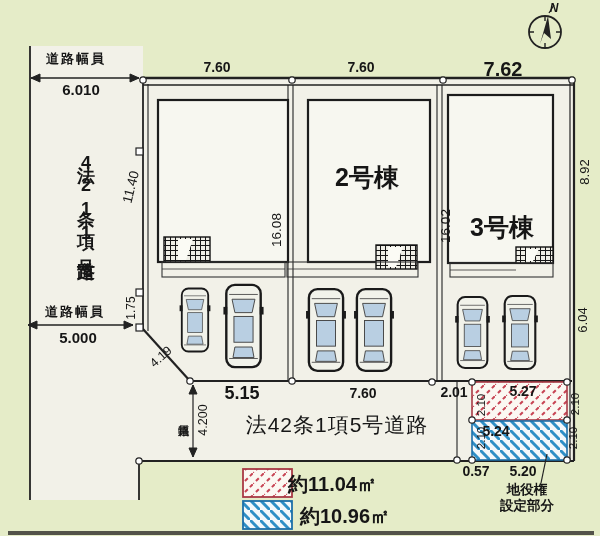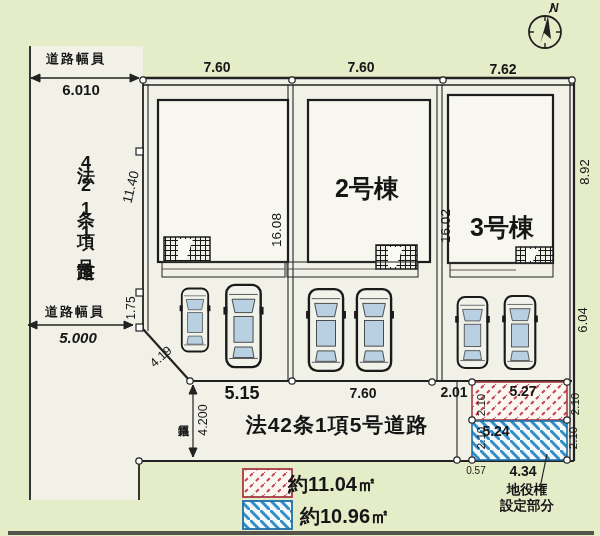--- a/index.html
+++ b/index.html
@@ -151,54 +151,54 @@
 
   <rect x="8" y="531" width="586" height="4" fill="#53534a"></rect>
 </svg>
 
 <div class="t" style="left:554px;top:8px;font-size:12px;font-weight:bold;font-style:italic;">N</div>
 
 <div class="t" style="left:76px;top:58px;font-size:13px;letter-spacing:2px;font-weight:600;">道路幅員</div>
 <div class="t" style="left:81px;top:89px;font-size:15px;font-weight:600;">6.010</div>
 <div class="t vert" style="left:86px;top:201px;font-size:18px;font-weight:600;">法42条1項1号道路</div>
 <div class="t" style="left:75px;top:311px;font-size:13px;letter-spacing:2px;font-weight:600;">道路幅員</div>
-<div class="t" style="left:78px;top:337px;font-size:15px;font-weight:600;font-style:italic;">5.000</div>
+<div class="t" style="left:78px;top:337px;font-size:15px;font-weight:600;">5.000</div>
 
 <div class="t" style="left:131px;top:187px;font-size:13.5px;transform:translate(-50%,-50%) rotate(-76deg);">11.40</div>
 <div class="t" style="left:131px;top:308px;font-size:12px;transform:translate(-50%,-50%) rotate(-90deg);">1.75</div>
 <div class="t" style="left:161px;top:357px;font-size:12.5px;transform:translate(-50%,-50%) rotate(-42deg);">4.19</div>
 <div class="t vert" style="left:183px;top:416px;font-size:11.5px;letter-spacing:0;">道路幅員</div>
 <div class="t" style="left:203px;top:420px;font-size:12.5px;transform:translate(-50%,-50%) rotate(-90deg);">4.200</div>
 
 <div class="t" style="left:217px;top:67px;font-size:14px;font-weight:600;">7.60</div>
 <div class="t" style="left:361px;top:67px;font-size:14px;font-weight:600;">7.60</div>
-<div class="t" style="left:503px;top:69px;font-size:14px;font-weight:600;">7.62</div>
-
-<div class="t" style="left:367px;top:188px;font-size:25px;font-weight:600;">2号棟</div>
+<div class="t" style="left:503px;top:69px;font-size:20px;font-weight:600;">7.62</div>
+
+<div class="t" style="left:367px;top:177px;font-size:25px;font-weight:600;">2号棟</div>
 <div class="t" style="left:502px;top:180px;font-size:25px;font-weight:600;margin-top:47px;">3号棟</div>
 
 <div class="t" style="left:277px;top:230px;font-size:13.5px;transform:translate(-50%,-50%) rotate(-90deg);">16.08</div>
 <div class="t" style="left:446px;top:226px;font-size:13.5px;transform:translate(-50%,-50%) rotate(-90deg);">16.02</div>
 <div class="t" style="left:584px;top:172px;font-size:13px;transform:translate(-50%,-50%) rotate(-90deg);">8.92</div>
 <div class="t" style="left:582px;top:320px;font-size:13px;transform:translate(-50%,-50%) rotate(-90deg);">6.04</div>
 
 <div class="t" style="left:242px;top:393px;font-size:18px;font-weight:600;text-align:right;">5.15</div>
 <div class="t" style="left:363px;top:393px;font-size:14px;font-weight:600;">7.60</div>
 <div class="t" style="left:454px;top:392px;font-size:14px;font-weight:600;">2.01</div>
 
 <div class="t" style="left:523px;top:391px;font-size:14px;font-weight:600;">5.27</div>
 <div class="t" style="left:482px;top:405px;font-size:11.5px;transform:translate(-50%,-50%) rotate(-90deg);">2.10</div>
 <div class="t" style="left:576px;top:404px;font-size:11.5px;transform:translate(-50%,-50%) rotate(-90deg);">2.10</div>
 <div class="t" style="left:496px;top:431px;font-size:14px;font-weight:600;">5.24</div>
 <div class="t" style="left:482px;top:438px;font-size:11.5px;transform:translate(-50%,-50%) rotate(-90deg);">2.10</div>
 <div class="t" style="left:574px;top:438px;font-size:11.5px;transform:translate(-50%,-50%) rotate(-90deg);">2.10</div>
-<div class="t" style="left:476px;top:471px;font-size:10px;font-weight:400;">0.57</div>
-<div class="t" style="left:523px;top:471px;font-size:14px;font-weight:600;">4.34</div>
+<div class="t" style="left:476px;top:471px;font-size:14px;font-weight:700;">0.57</div>
+<div class="t" style="left:523px;top:471px;font-size:14px;font-weight:600;">5.20</div>
 
 <div class="t" style="left:527px;top:490px;font-size:13.5px;font-weight:600;text-align:right;">地役権</div>
 <div class="t" style="left:527px;top:506px;font-size:13.5px;font-weight:600;">設定部分</div>
 
-<div class="t" style="left:337px;top:424px;font-size:21px;font-weight:700;letter-spacing:1px;">法42条1項5号道路</div>
+<div class="t" style="left:337px;top:424px;font-size:21px;font-weight:400;letter-spacing:1px;">法42条1項5号道路</div>
 
 <div class="t" style="left:288px;top:484px;font-size:20px;font-weight:600;transform:translate(0,-50%);">約11.04㎡</div>
 <div class="t" style="left:300px;top:516px;font-size:20px;font-weight:600;transform:translate(0,-50%);text-align:right;">約10.96㎡</div>
 
 </div>
 
 </body></html>

